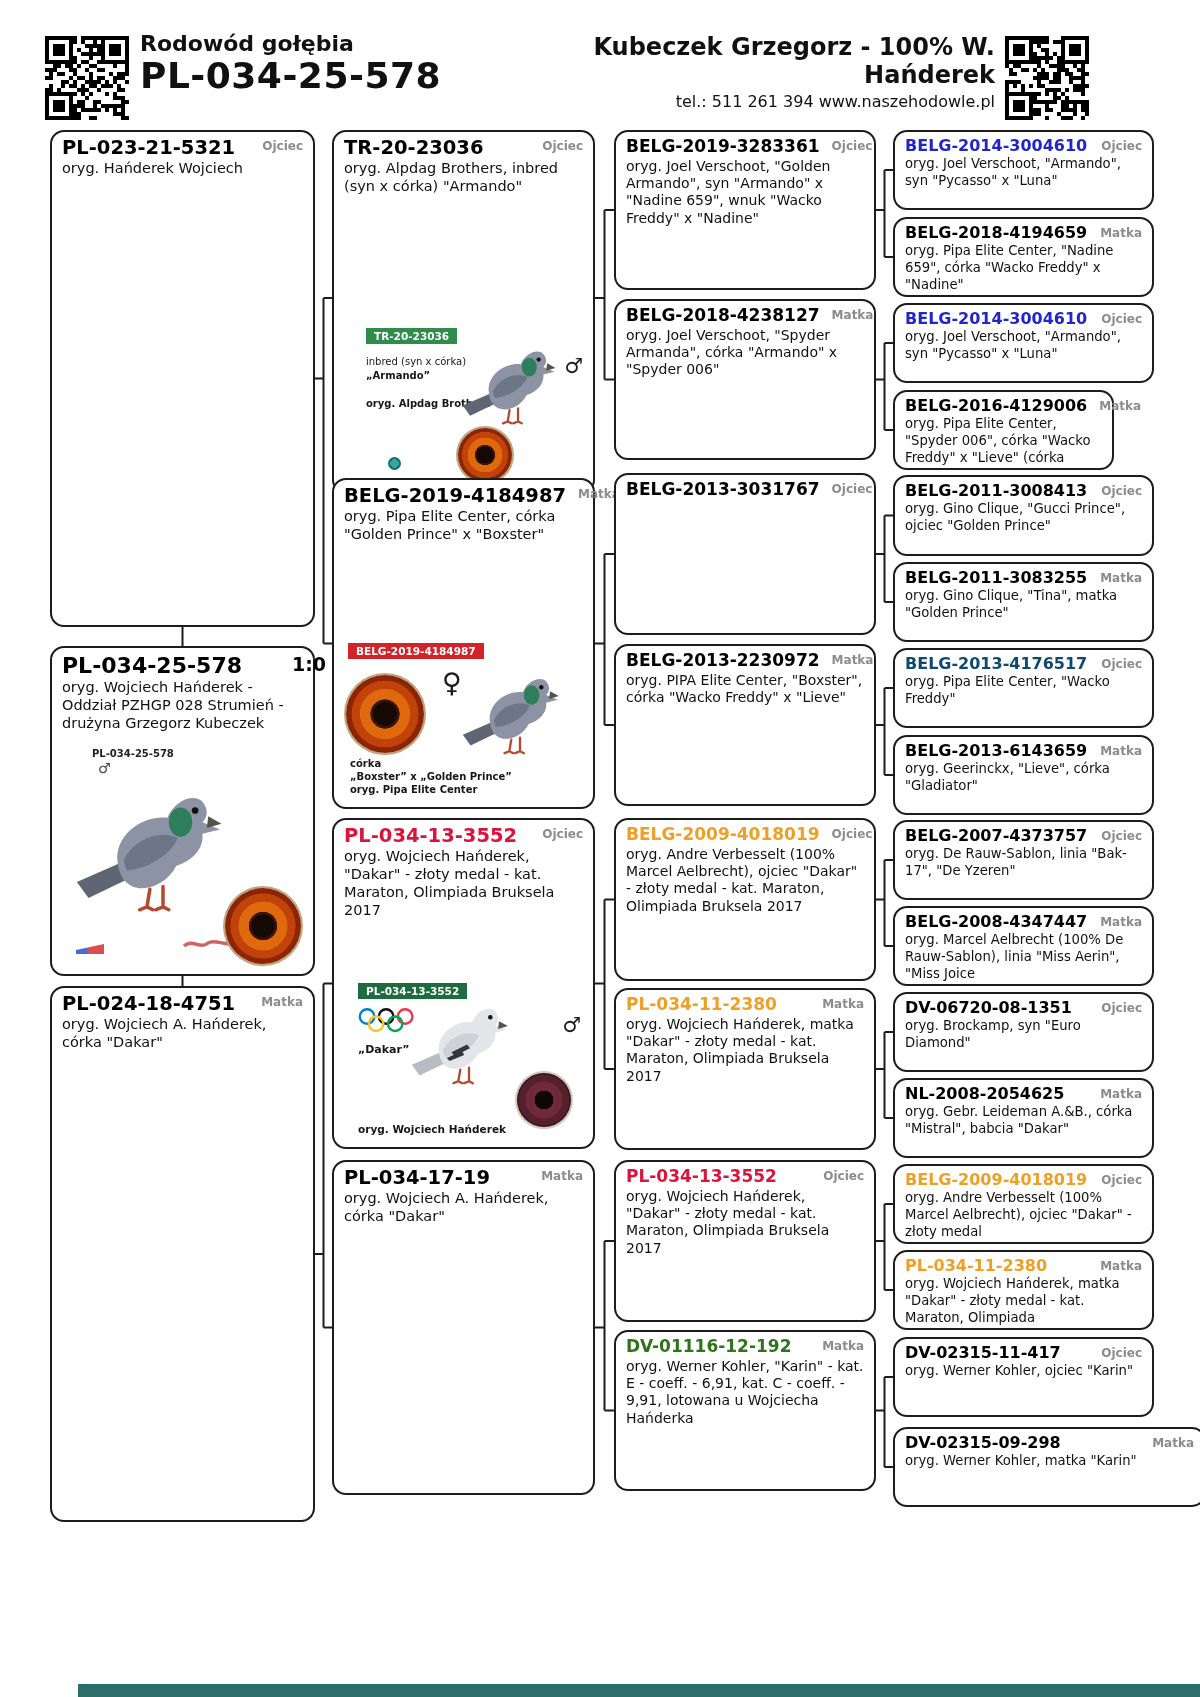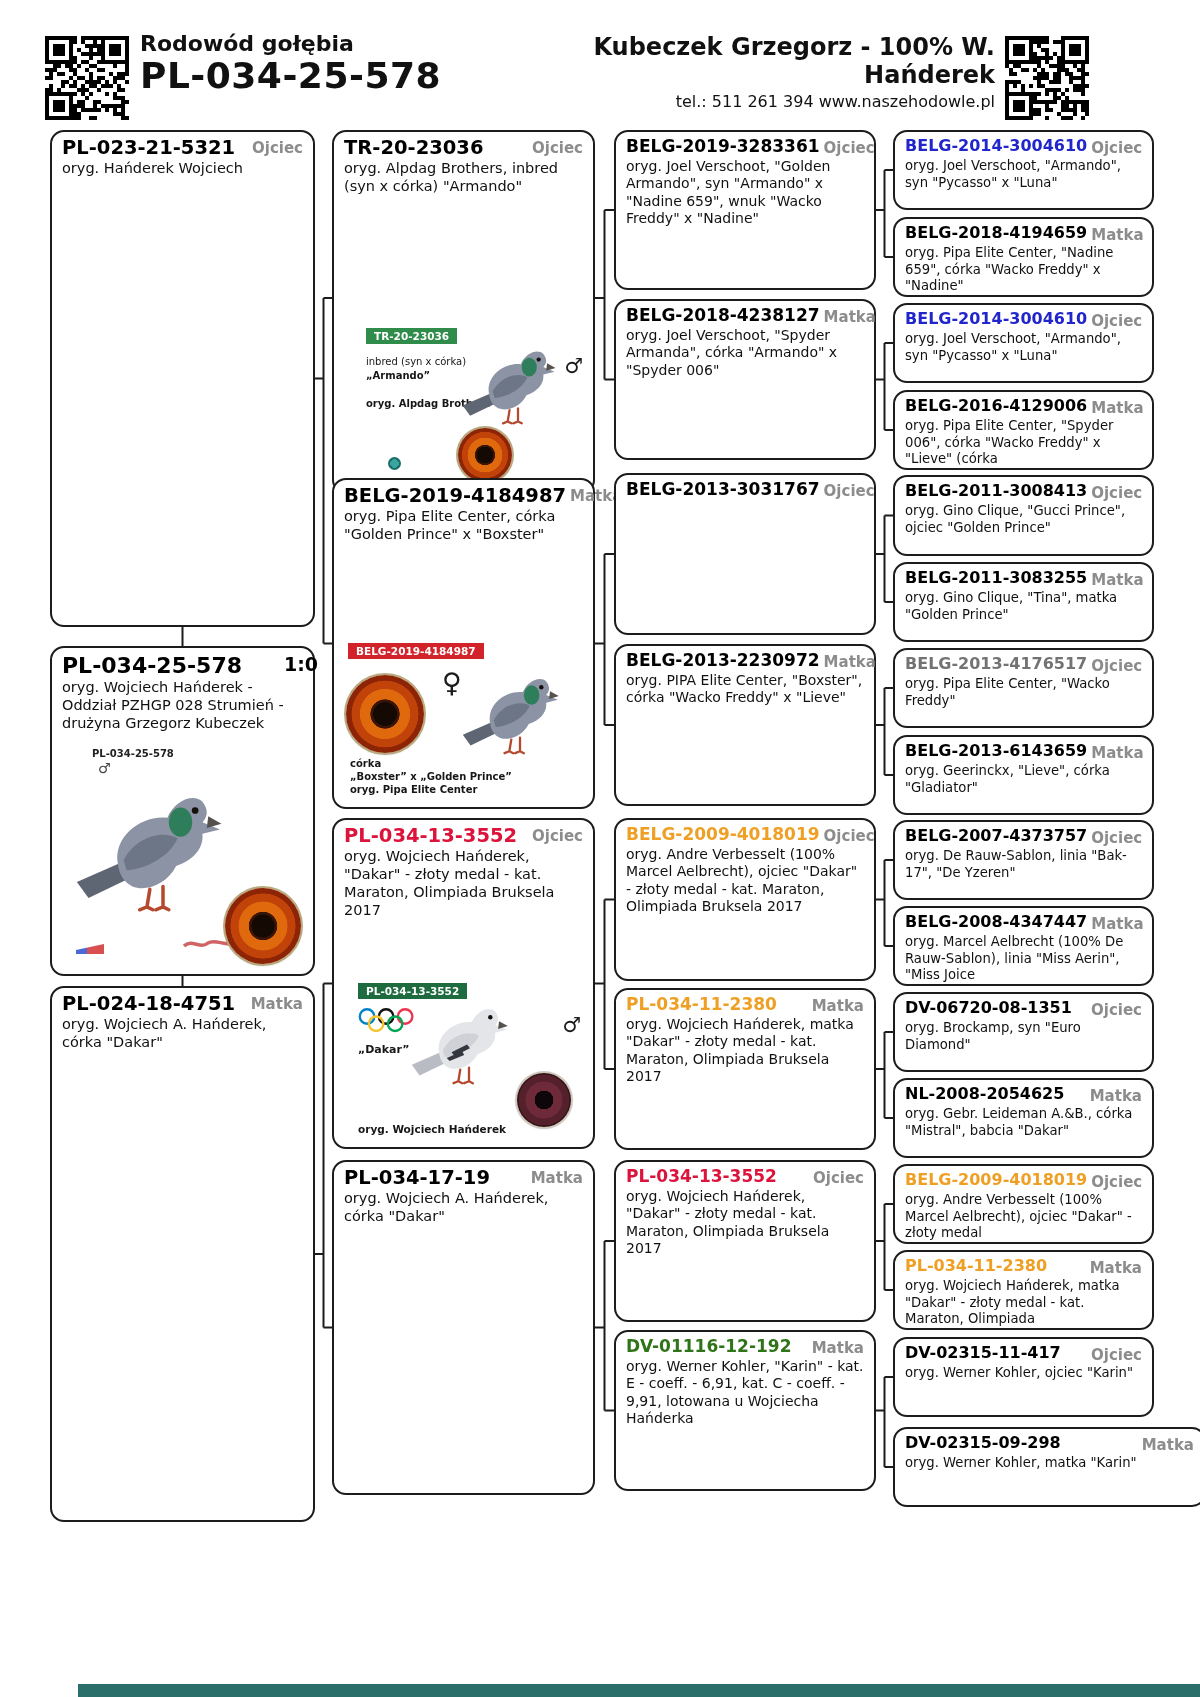--- a/index.html
+++ b/index.html
@@ -10,25 +10,25 @@
   .hdr-ring{position:absolute;left:140px;top:55px;font-size:36px;font-weight:bold;letter-spacing:.5px;}
   .hdr-right{position:absolute;right:205px;top:33px;text-align:right;}
   .hdr-breeder1{font-size:24px;font-weight:bold;line-height:1.18;}
   .hdr-breeder2{font-size:24px;font-weight:bold;line-height:1.18;}
   .hdr-contact{font-size:16px;margin-top:2px;}
   .qr{position:absolute;width:84px;height:84px;}
   .qr-left{left:45px;top:36px;} .qr-right{left:1005px;top:36px;}
   
   .pbox{position:absolute;border:2px solid #1c1c1c;border-radius:14px;background:#fff;
         padding:5px 10px;box-sizing:border-box;z-index:2;}
-  .pbox-top{display:flex;justify-content:space-between;align-items:flex-start;gap:4px;}
+  .pbox-top{display:flex;justify-content:space-between;align-items:flex-start;gap:12px;}
   .ring{font-weight:bold;font-size:19.5px;white-space:nowrap;color:#000;line-height:1.15;}
   .g3 .ring{font-size:17px;} .g4 .ring{font-size:16px;}
   .big .ring{font-size:22px;}
-  .role{font-size:15px;font-weight:bold;color:#8c8c8c;white-space:nowrap;padding-top:2px;flex-shrink:0;}
+  .role{font-size:12px;font-weight:bold;color:#8c8c8c;white-space:nowrap;padding-top:2px;flex-shrink:0;}
   .role.score{color:#000;font-size:19px;padding-top:0;margin-left:38px;}
   .desc{font-size:14.5px;line-height:1.24;margin-top:1px;}
   .g3 .desc{font-size:14px;} .g4 .desc{font-size:13.2px;line-height:1.26;}
   
   .card{position:absolute;left:10px;right:10px;bottom:10px;height:154px;}
   .card-bar{position:absolute;font-size:10.5px;font-weight:bold;color:#fff;padding:2px 8px;white-space:nowrap;}
   .card-txt{position:absolute;font-size:10px;white-space:nowrap;color:#161616;}
   .card-txt.b{font-weight:bold;}
   .sex{position:absolute;font-size:21px;font-weight:bold;color:#1c1c1c;line-height:1;}
   .sex.big{font-size:27px;}
@@ -586,21 +586,21 @@
       </div>
     <div class="desc">oryg. Pipa Elite Center, "Nadine 659", córka "Wacko Freddy" x "Nadine"</div>
   </div>
   <div class="pbox g4" id="c4r3" style="left:893px;top:303px;width:261px;height:80px">
     <div class="pbox-top">
         <span class="ring" style="color: rgb(32, 38, 204);">BELG-2014-3004610</span>
         <span class="role">Ojciec</span>
       </div>
     <div class="desc">oryg. Joel Verschoot, "Armando", syn "Pycasso" x "Luna"</div>
   </div>
-  <div class="pbox g4" id="c4r4" style="left:893px;top:390px;width:261px;height:80px">
+  <div class="pbox g4" id="c4r4" style="left:893px;top:390px;width:221px;height:80px">
     <div class="pbox-top">
         <span class="ring">BELG-2016-4129006</span>
         <span class="role">Matka</span>
       </div>
     <div class="desc">oryg. Pipa Elite Center, "Spyder 006", córka "Wacko Freddy" x "Lieve" (córka</div>
   </div>
   <div class="pbox g4" id="c4r5" style="left:893px;top:475px;width:261px;height:81px">
     <div class="pbox-top">
         <span class="ring">BELG-2011-3008413</span>
         <span class="role">Ojciec</span>
@@ -609,21 +609,21 @@
   </div>
   <div class="pbox g4" id="c4r6" style="left:893px;top:562px;width:261px;height:80px">
     <div class="pbox-top">
         <span class="ring">BELG-2011-3083255</span>
         <span class="role">Matka</span>
       </div>
     <div class="desc">oryg. Gino Clique, "Tina", matka "Golden Prince"</div>
   </div>
   <div class="pbox g4" id="c4r7" style="left:893px;top:648px;width:261px;height:80px">
     <div class="pbox-top">
-        <span class="ring" style="color: #737373;">BELG-2013-4176517</span>
+        <span class="ring" style="color: #0c4a6e;">BELG-2013-4176517</span>
         <span class="role">Ojciec</span>
       </div>
     <div class="desc">oryg. Pipa Elite Center, "Wacko Freddy"</div>
   </div>
   <div class="pbox g4" id="c4r8" style="left:893px;top:735px;width:261px;height:80px">
     <div class="pbox-top">
         <span class="ring">BELG-2013-6143659</span>
         <span class="role">Matka</span>
       </div>
     <div class="desc">oryg. Geerinckx, "Lieve", córka "Gladiator"</div>

